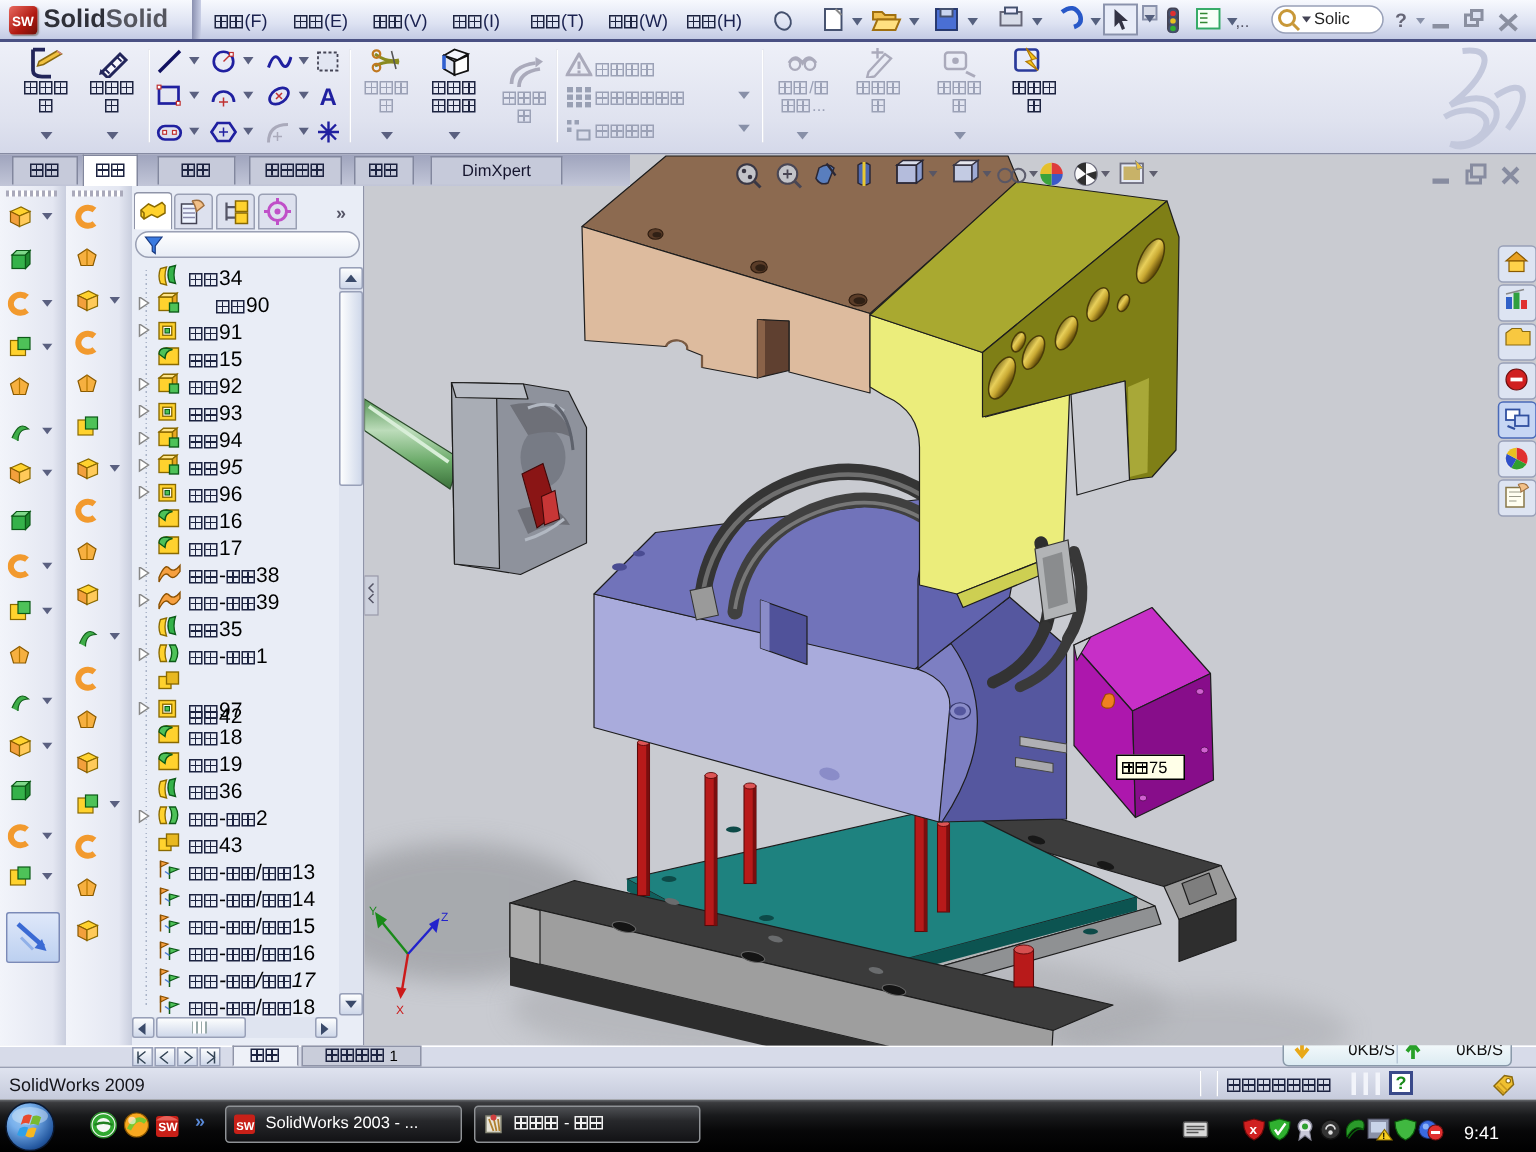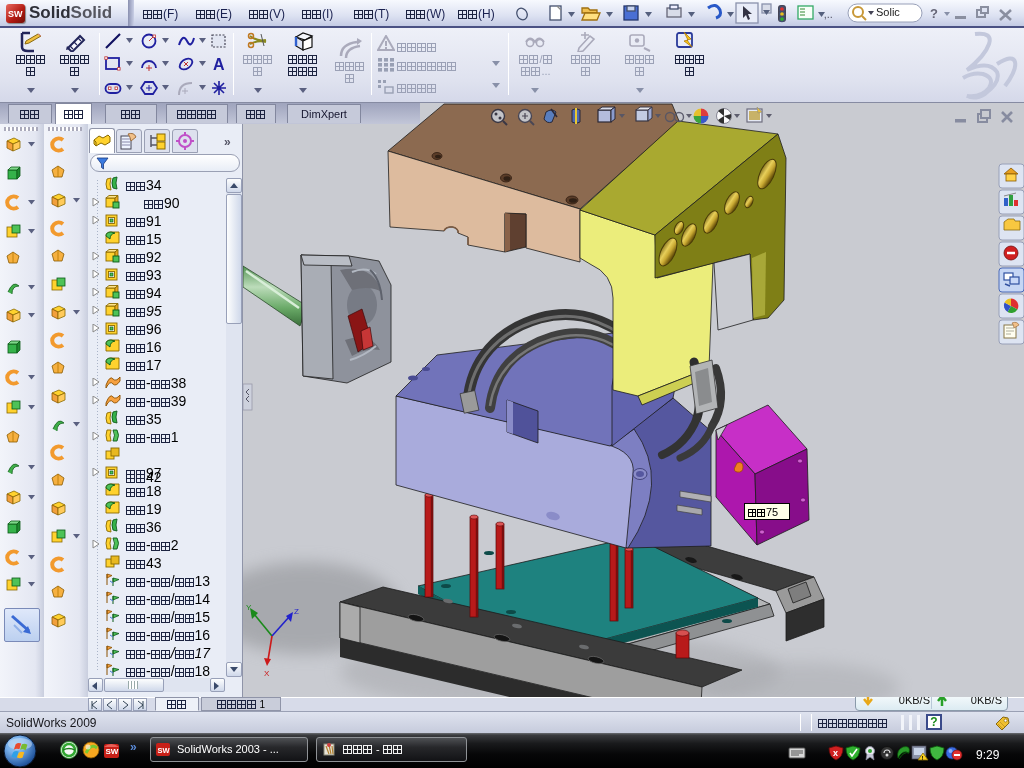--- a/index.html
+++ b/index.html
@@ -283,21 +283,21 @@
 </g>
     </svg>
 </div>
 <div class="abs" style="left:0;top:102px;width:1024px;height:1px;background:#868ba2;"></div>
 <div id="tabrow" class="abs"></div>
 <div class="tab abs" style="left:8px;top:104px;height:19px;width:44px;"><i class="cj"></i><i class="cj"></i></div>
 <div class="tab tabact abs" style="left:55px;top:103px;height:21px;width:37px;"><i class="cj"></i><i class="cj"></i></div>
 <div class="tab abs" style="left:105px;top:104px;height:19px;width:52px;"><i class="cj"></i><i class="cj"></i></div>
 <div class="tab abs" style="left:166px;top:104px;height:19px;width:62px;"><i class="cj"></i><i class="cj"></i><i class="cj"></i><i class="cj"></i></div>
 <div class="tab abs" style="left:236px;top:104px;height:19px;width:40px;"><i class="cj"></i><i class="cj"></i></div>
-<div class="tab abs" style="left:287px;top:104px;height:19px;width:74px;">DimXpert</div>
+<div class="tab abs" style="left:287px;top:104px;height:19px;width:88px;">DimXpert</div>
 <div id="lt1" class="abs"></div>
 <div id="lt2" class="abs"></div>
 <div class="abs" style="left:4px;top:127px;width:34px;height:4px;background:repeating-linear-gradient(90deg,#aab 0,#aab 2px,#fff 2px,#fff 4px);"></div>
 <div class="abs" style="left:48px;top:127px;width:34px;height:4px;background:repeating-linear-gradient(90deg,#aab 0,#aab 2px,#fff 2px,#fff 4px);"></div>
 <svg class="abs" style="left:5px;top:136px" width="17" height="17">
     <path d="M2,5 l7,-3 6,3 -7,3 z" fill="#ffd22e" stroke="#8a6a00" stroke-width=".8"></path>
     <path d="M2,5 l0,7 6,3 0,-7 z" fill="#f2a03c" stroke="#8a5a00" stroke-width=".8"></path>
     <path d="M8,15 l7,-3 0,-7 -7,3 z" fill="#ffca5a" stroke="#8a6a00" stroke-width=".8"></path>
   </svg>
 <svg class="abs" style="left:28px;top:142px" width="8" height="5">
@@ -1090,12 +1090,12 @@
   </svg>
 <svg class="abs" style="left:929px;top:745px" width="16" height="16">
     <path d="M8,1 L15,3 q0,9 -7,12 q-7,-3 -7,-12 z" fill="#40b840" stroke="#0a5a0a" stroke-width="0.8"></path>
   </svg>
 <svg class="abs" style="left:945px;top:745px" width="18" height="16">
     <circle cx="7" cy="8" r="6" fill="#3a6ae0" stroke="#1a3070" stroke-width="0.7"></circle>
     <circle cx="5.5" cy="6" r="2" fill="#8ab0f8"></circle>
     <circle cx="12" cy="10" r="5" fill="#e03030" stroke="#701010" stroke-width="0.7"></circle>
     <rect x="9" y="9" width="6" height="2" fill="#fff"></rect>
   </svg>
-<div class="abs" style="left:976px;top:748px;font-size:12px;color:#fff;">9:29</div>
+<div class="abs" style="left:976px;top:748px;font-size:12px;color:#fff;">9:41</div>
 </body></html>

